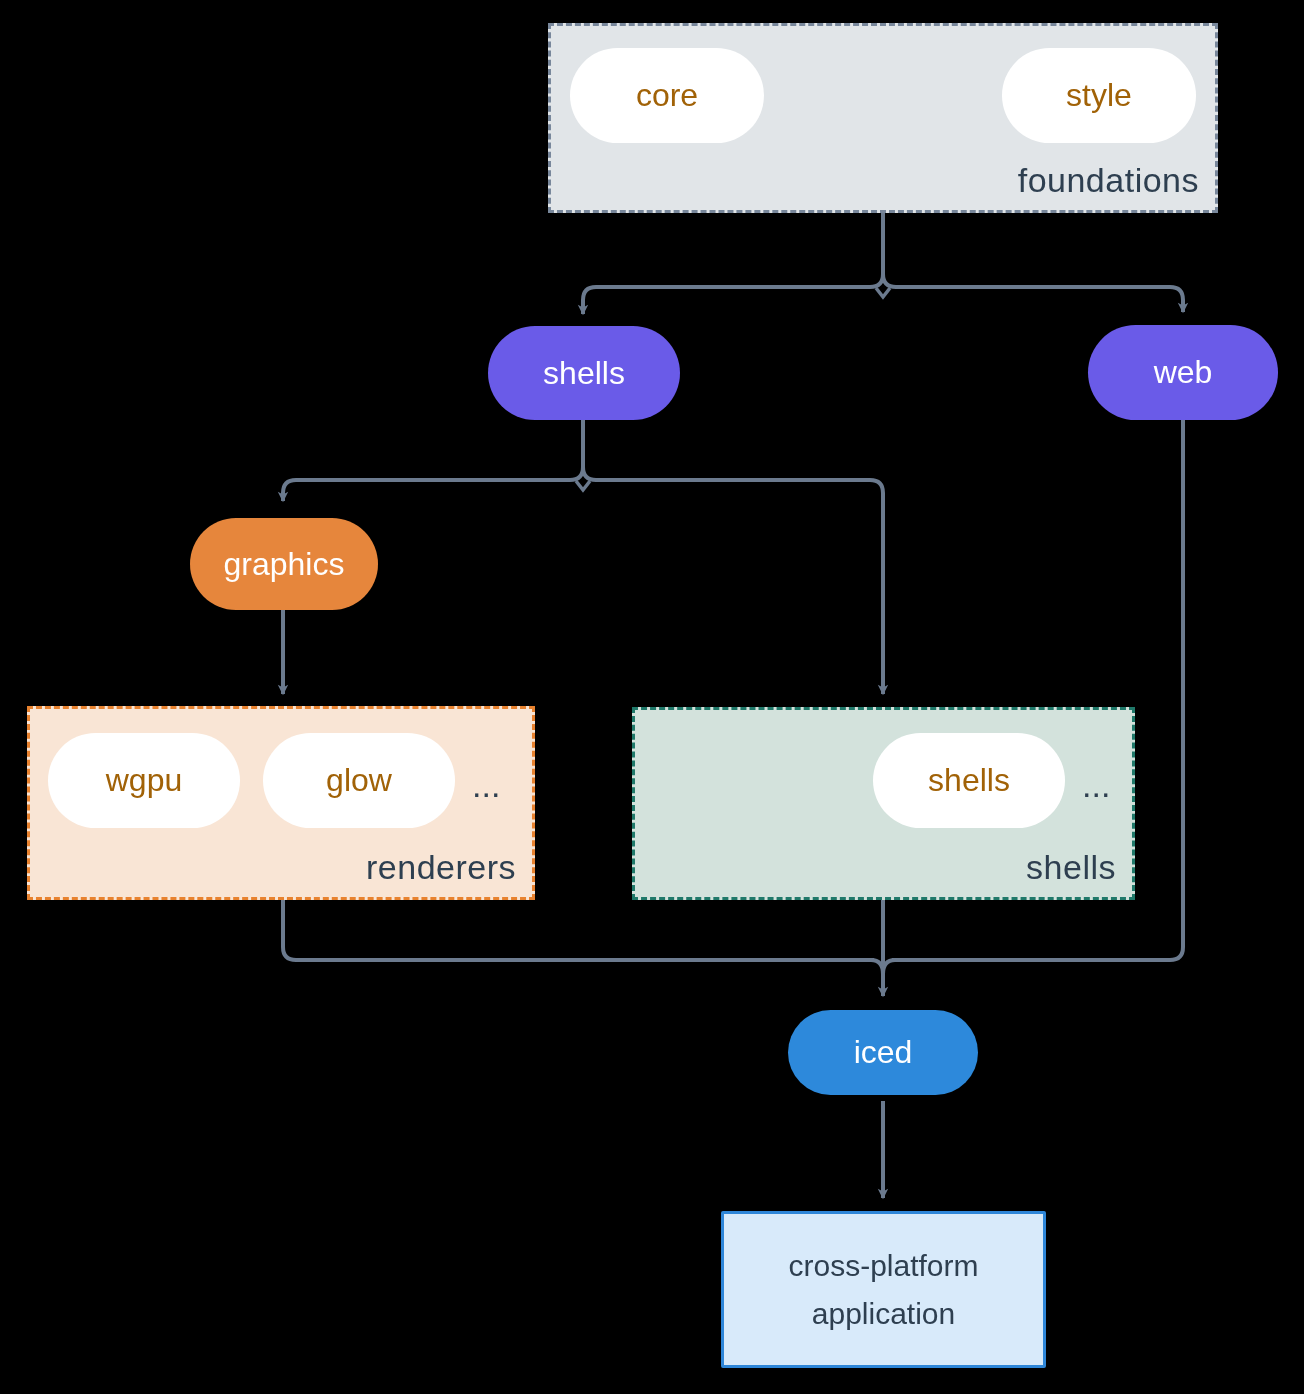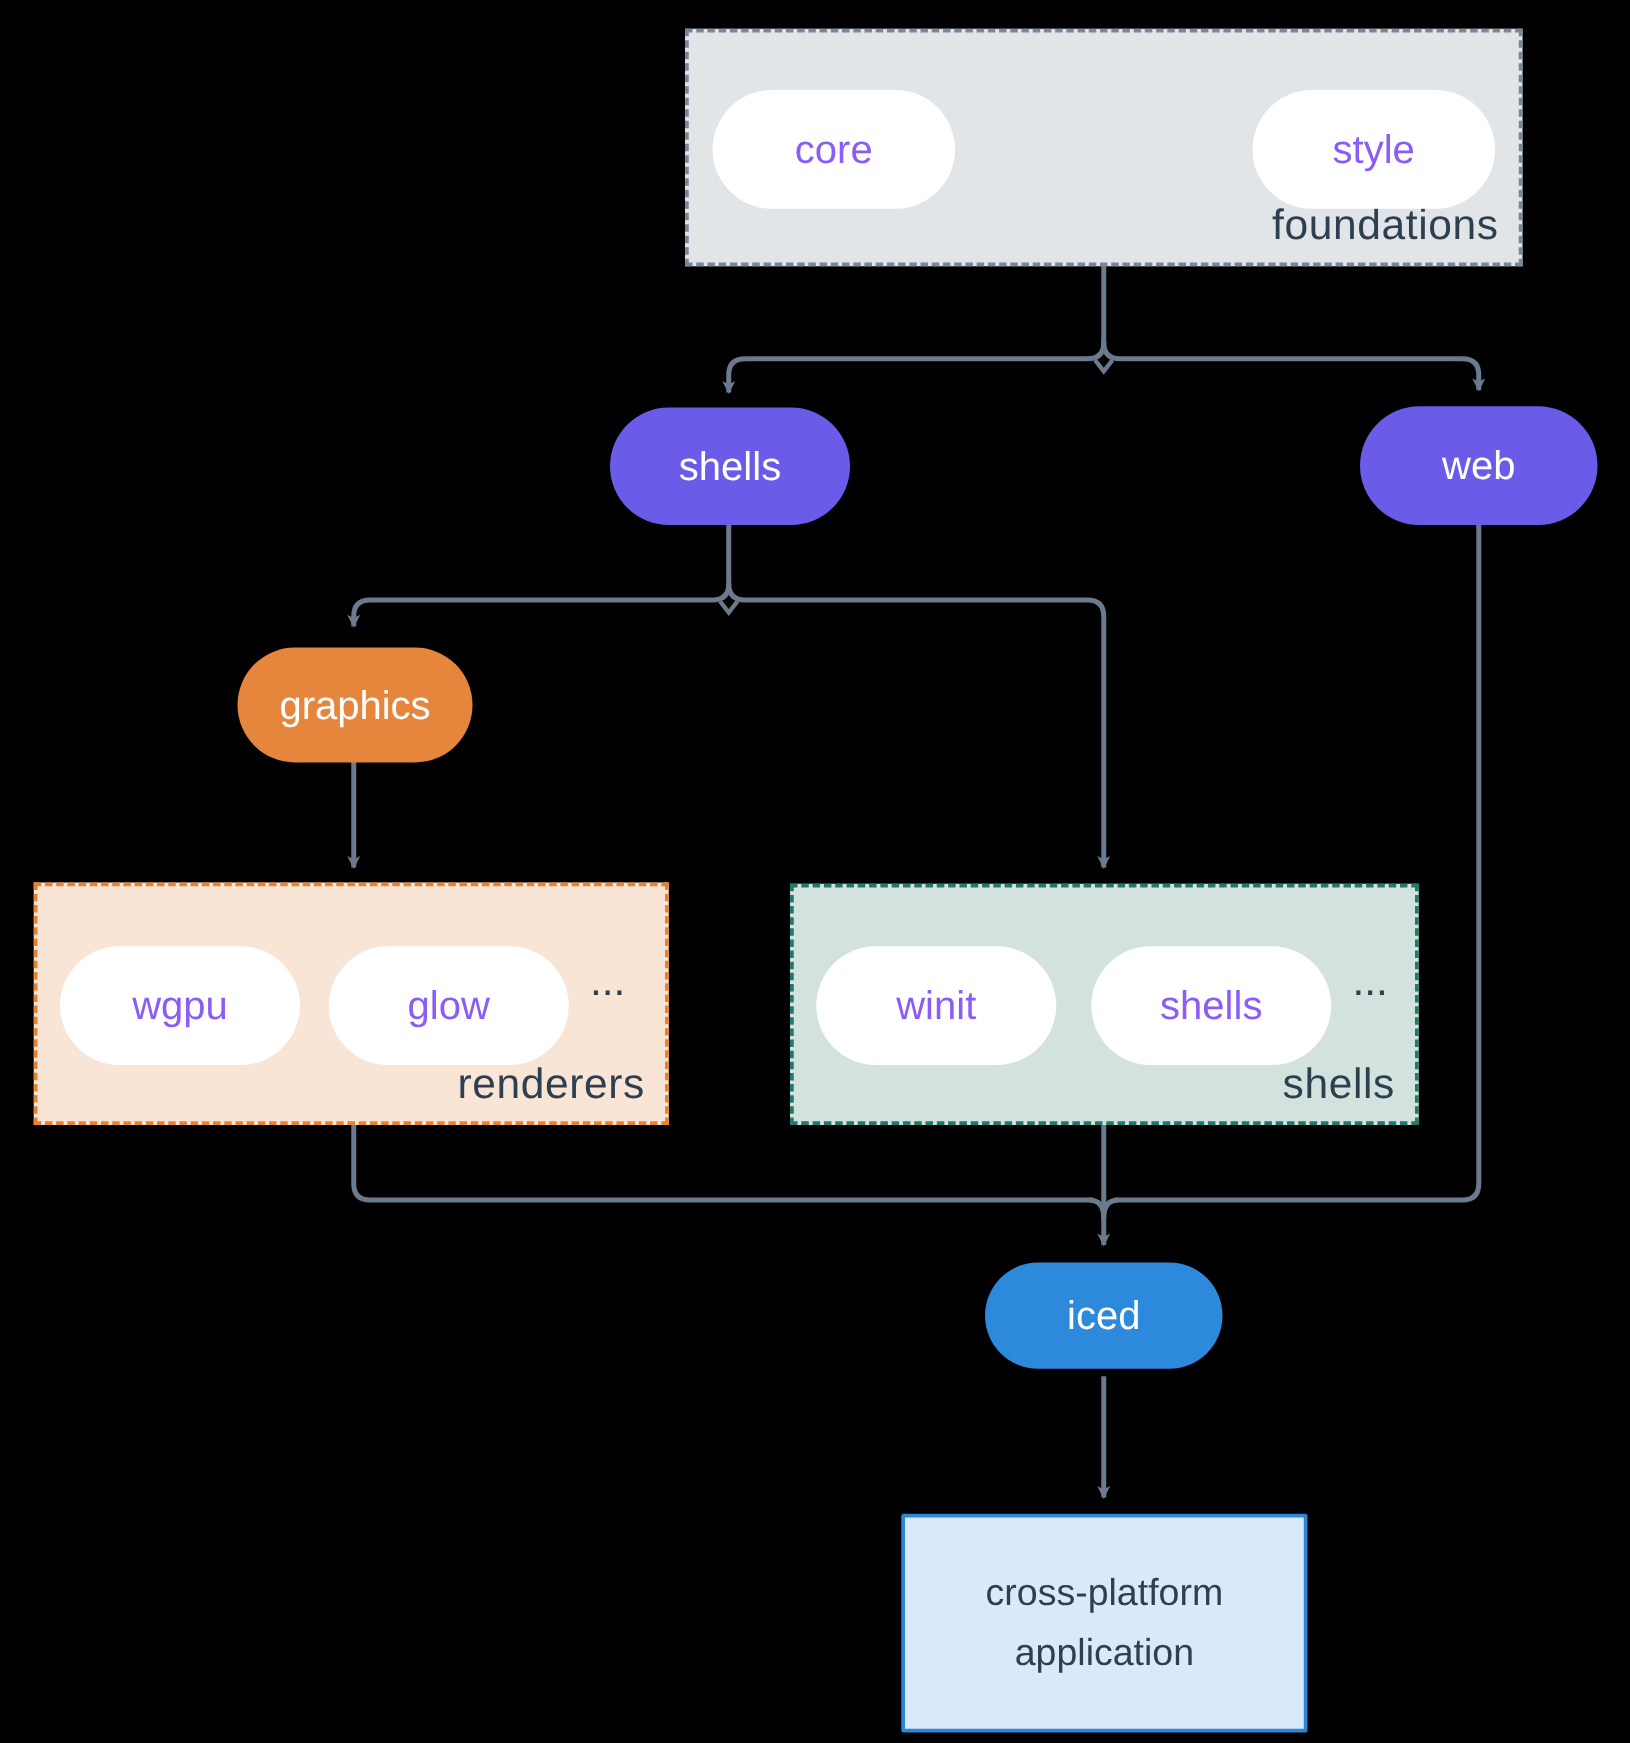--- a/index.html
+++ b/index.html
@@ -35,22 +35,21 @@
   .pill {
     position: absolute;
     display: flex;
     align-items: center;
     justify-content: center;
     border-radius: 48px;
     font-size: 32px;
   }
   .pill.white {
     background: #ffffff;
-    color: #8b5cf6;
-    margin-top: 24px;
+    color: #a16207;
   }
   .pill.purple { background: #6a5be8; color: #ffffff; }
   .pill.orange { background: #e6863c; color: #ffffff; }
   .pill.blue   { background: #2d89db; color: #ffffff; }
   .group-foundations {
     left: 548px; top: 23px; width: 670px; height: 190px;
     background: #e1e5e8;
     border: 3px dashed #78879b;
   }
   .group-renderers {
@@ -64,21 +63,21 @@
     border: 3px dashed #20796a;
   }
   .ellipsis {
     position: absolute;
     font-size: 34px;
     color: #2e3f50;
     line-height: 1;
   }
   .app-box {
     position: absolute;
-    left: 721px; top: 1211px; width: 325px; height: 175px;
+    left: 721px; top: 1211px; width: 325px; height: 157px;
     box-sizing: border-box;
     background: #d8eafa;
     border: 3px solid #2e86d8;
     border-radius: 2px;
     display: flex;
     align-items: center;
     justify-content: center;
     text-align: center;
     font-size: 30px;
     line-height: 48px;
@@ -135,21 +134,20 @@
   <div class="group group-renderers">
     <span class="group-label">renderers</span>
   </div>
   <div class="pill white" style="left:48px; top:733px; width:192px; height:95px;">wgpu</div>
   <div class="pill white" style="left:263px; top:733px; width:192px; height:95px;">glow</div>
   <span class="ellipsis" style="left:472px; top:768px;">...</span>
 
   <div class="group group-shells">
     <span class="group-label">shells</span>
   </div>
-  <div class="pill white" style="left:653px; top:733px; width:192px; height:95px;">winit</div>
   <div class="pill white" style="left:873px; top:733px; width:192px; height:95px;">shells</div>
   <span class="ellipsis" style="left:1082px; top:768px;">...</span>
 
   <div class="pill blue" style="left:788px; top:1010px; width:190px; height:85px;">iced</div>
 
   <div class="app-box">
     <div class="inner">cross-platform application</div>
   </div>
 
 </div>

